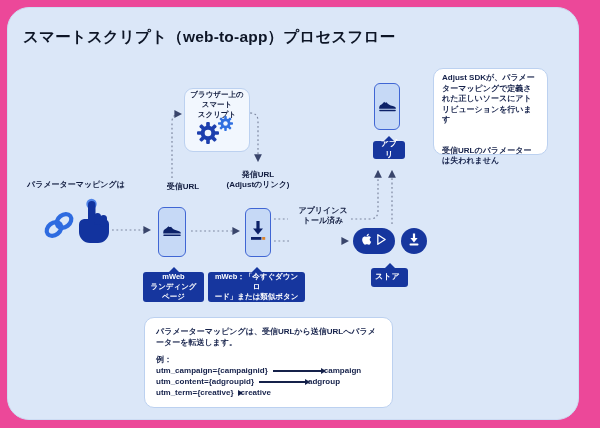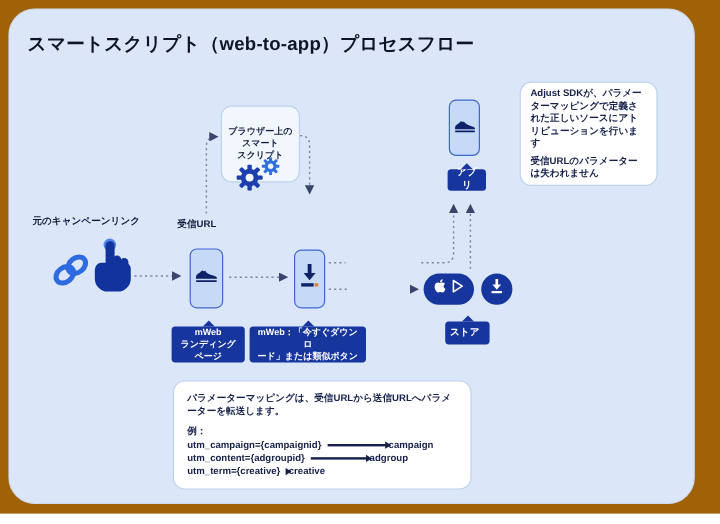--- a/index.html
+++ b/index.html
@@ -3,53 +3,53 @@
 <meta charset="utf-8">
 <style>
   :root{
     --canvas:#dbe7f8; --navy:#16369e; --icon-navy:#0c2168; --accent:#2e6be0;
     --phone-fill:#c6d9f6; --phone-border:#4066d4; --ink:#101b3e;
     --box-border:#bcd1f0; --connector:#7d87a0; --orange:#d9832e;
   }
   *{margin:0;padding:0;box-sizing:border-box}
   html,body{width:600px;height:437px;background:#fff;overflow:hidden;
     font-family:"Liberation Sans","DejaVu Sans",sans-serif;color:var(--ink)}
-  .stage{position:relative;width:600px;height:428px;background:#a16207}
+  .stage{position:relative;width:600px;height:428px;background:#ec4899}
   .canvas{position:absolute;left:7px;top:7px;width:572px;height:413px;
     background:var(--canvas);border:1px solid #cddcf3;border-radius:22px}
   .abs{position:absolute}
   .pre{white-space:pre-line}
   .title{left:23px;top:27px;font-size:15.5px;font-weight:bold;color:#0d1526;letter-spacing:.2px}
   .lbl{font-size:8px;font-weight:bold;color:var(--ink);line-height:1.3}
   .center{text-align:center}
   
   .phone{background:var(--phone-fill);border:1.6px solid var(--phone-border);
     border-radius:6px;display:flex;align-items:center;justify-content:center}
   
   .script-box{left:184px;top:88px;width:66px;height:64px;background:#f2f7fe;
     border:1px solid var(--box-border);border-radius:9px;display:flex;
-    flex-direction:column;align-items:center;padding-top:16px}
+    flex-direction:column;align-items:center;padding-top:1px}
   .gears{position:relative;width:100%;height:28px}
   
   .callout{position:absolute;background:var(--navy);color:#fff;border-radius:3px;
     font-size:7.5px;font-weight:bold;line-height:1.35;display:flex;
     align-items:center;justify-content:flex-start;text-align:center;padding:3px 4px}
   .callout::before{content:"";position:absolute;top:-5px;left:50%;margin-left:-5px;
     border-left:5px solid transparent;border-right:5px solid transparent;
     border-bottom:5px solid var(--navy)}
   
   .pill{left:353px;top:228px;width:42px;height:26px;border-radius:13px;
     background:var(--navy);display:flex;align-items:center;justify-content:center;gap:4px}
   .round-badge{left:401px;top:228px;width:26px;height:26px;border-radius:50%;
     background:var(--navy);display:flex;align-items:center;justify-content:center}
   
   .note{background:#fff;border:1px solid var(--box-border);border-radius:10px;
     font-size:8px;font-weight:bold;color:#15214a;line-height:1.32}
   .sdk-note{left:433px;top:68px;width:115px;height:87px;padding:4px 8px}
-  .sdk-note p + p{margin-top:4px}
+  .sdk-note p + p{margin-top:20px}
   .map-note{left:144px;top:317px;width:249px;height:91px;padding:9px 11px}
   .map-note .example{margin-top:7px}
   .utm-row{display:flex;align-items:center;height:11px}
   .map-arrow{position:relative;height:1.4px;background:#15214a;margin:0 2px 0 5px;flex:none}
   .map-arrow::after{content:"";position:absolute;right:-4px;top:-2.6px;
     border-left:5px solid #15214a;border-top:3.3px solid transparent;border-bottom:3.3px solid transparent}
   .utm-row:nth-of-type(1) .map-arrow{width:57px}
   .utm-row:nth-of-type(2) .map-arrow{width:41px}
   .utm-row:nth-of-type(3) .map-arrow{width:49px}
   .utm-row:nth-of-type(4) .map-arrow{width:47px}
@@ -75,40 +75,40 @@
       <path d="M274 219 H 288"></path>
       <path d="M351 219 H 370 Q 378 219 378 211 V 171" marker-end="url(#arr)"></path>
       <path d="M274 241 H 289"></path>
       <path d="M344 241 H 348" marker-end="url(#arr)"></path>
       <path d="M392 224 V 171" marker-end="url(#arr)"></path>
     </g>
   </svg>
 
   <div class="abs title">スマートスクリプト（web-to-app）プロセスフロー</div>
 
-  <div class="abs lbl" style="left:27px;top:180px">元のキャンペーンリンク</div>
+  <div class="abs lbl" style="left:27px;top:180px">パラメーターマッピングは</div>
   <div class="abs" style="left:42px;top:210px">
     <svg width="34" height="30" viewBox="0 0 34 30">
       <g fill="none" stroke="#2e6be0" stroke-width="4.2">
         <ellipse cx="12" cy="19" rx="8" ry="6" transform="rotate(-38 12 19)"></ellipse>
         <ellipse cx="22" cy="11" rx="8" ry="6" transform="rotate(-38 22 11)"></ellipse>
       </g>
     </svg>
   </div>
   <div class="abs" style="left:78px;top:197px">
     <svg width="32" height="50" viewBox="0 0 32 50">
       <circle cx="13.5" cy="7" r="5.2" fill="#4f83e8"></circle>
       <rect x="10" y="4" width="7.5" height="26" rx="3.7" fill="#12339e"></rect>
       <path d="M6 22 h20 a5 5 0 0 1 5 5 v8 a11 11 0 0 1 -11 11 h-8 a11 11 0 0 1 -11 -11 v-7 a6 6 0 0 1 5 -6 z" fill="#12339e"></path>
       <rect x="16" y="16" width="7" height="12" rx="3.5" fill="#12339e"></rect>
       <rect x="22" y="18" width="7" height="12" rx="3.5" fill="#12339e"></rect>
     </svg>
   </div>
 
-  <div class="abs lbl center" style="left:141px;top:182px;width:46px">受信URL</div>
+  <div class="abs lbl center" style="left:160px;top:182px;width:46px">受信URL</div>
   <div class="abs phone" style="left:158px;top:207px;width:28px;height:50px">
     <span>
       <svg width="20" height="13" viewBox="0 0 32 20">
         <path d="M2 13 C2 9 4.5 8 7 6.5 L10.5 3 C11.5 4.6 13.2 4.8 14.5 3.8 C16 7 20 9 25 10.2 C28.5 11 30 12.2 30 13.8 L30 14.6 L2 14.6 Z" fill="#0c2168"></path>
         <rect x="2" y="16.4" width="28" height="2.4" rx="1.2" fill="#0c2168"></rect>
       </svg>
     </span>
   </div>
 
   <div class="abs script-box">
@@ -132,31 +132,35 @@
           <rect x="10" y="0" width="4" height="24" rx="1.2" transform="rotate(45 12 12)"></rect>
           <rect x="10" y="0" width="4" height="24" rx="1.2" transform="rotate(90 12 12)"></rect>
           <rect x="10" y="0" width="4" height="24" rx="1.2" transform="rotate(135 12 12)"></rect>
           <circle cx="12" cy="12" r="8"></circle>
         </g>
         <circle cx="12" cy="12" r="3.6" fill="#f2f7fe"></circle>
       </svg>
     </div>
   </div>
 
+  <div class="abs lbl center pre" style="left:215px;top:170px;width:86px">発信URL
+(Adjustのリンク)</div>
   <div class="abs phone" style="left:245px;top:208px;width:26px;height:49px">
     <span>
       <svg width="16" height="22" viewBox="0 0 16 22">
         <rect x="6.4" y="1" width="3.2" height="8" fill="#0c2168"></rect>
         <path d="M3 8.4 L13 8.4 L8 14.6 Z" fill="#0c2168"></path>
         <rect x="1" y="17" width="10.4" height="2.8" fill="#0c2168"></rect>
         <rect x="12.2" y="17" width="3" height="2.8" fill="#d9832e"></rect>
       </svg>
     </span>
   </div>
 
+  <div class="abs lbl center pre" style="left:295px;top:206px;width:56px">アプリインス
+トール済み</div>
 
   <div class="abs pill">
     <span>
       <svg width="11" height="13" viewBox="0 0 16 19">
         <path fill="#fff" d="M12.68 9.6c-.02-2.05 1.67-3.03 1.75-3.08-.95-1.39-2.43-1.58-2.96-1.6-1.26-.13-2.46.74-3.1.74-.64 0-1.63-.72-2.68-.7-1.38.02-2.65.8-3.36 2.03-1.43 2.48-.37 6.15 1.03 8.16.68.99 1.49 2.1 2.56 2.06 1.03-.04 1.42-.66 2.66-.66 1.24 0 1.59.66 2.68.64 1.11-.02 1.81-1 2.48-1.99.78-1.14 1.1-2.24 1.12-2.3-.02-.01-2.15-.82-2.18-3.3z"></path>
         <path fill="#fff" d="M10.62 3.7c.57-.69.95-1.65.85-2.6-.82.03-1.81.54-2.4 1.23-.53.61-.99 1.59-.87 2.52.91.07 1.85-.46 2.42-1.15z"></path>
       </svg>
     </span>
     <span>
       <svg width="11" height="13" viewBox="0 0 15 17">

